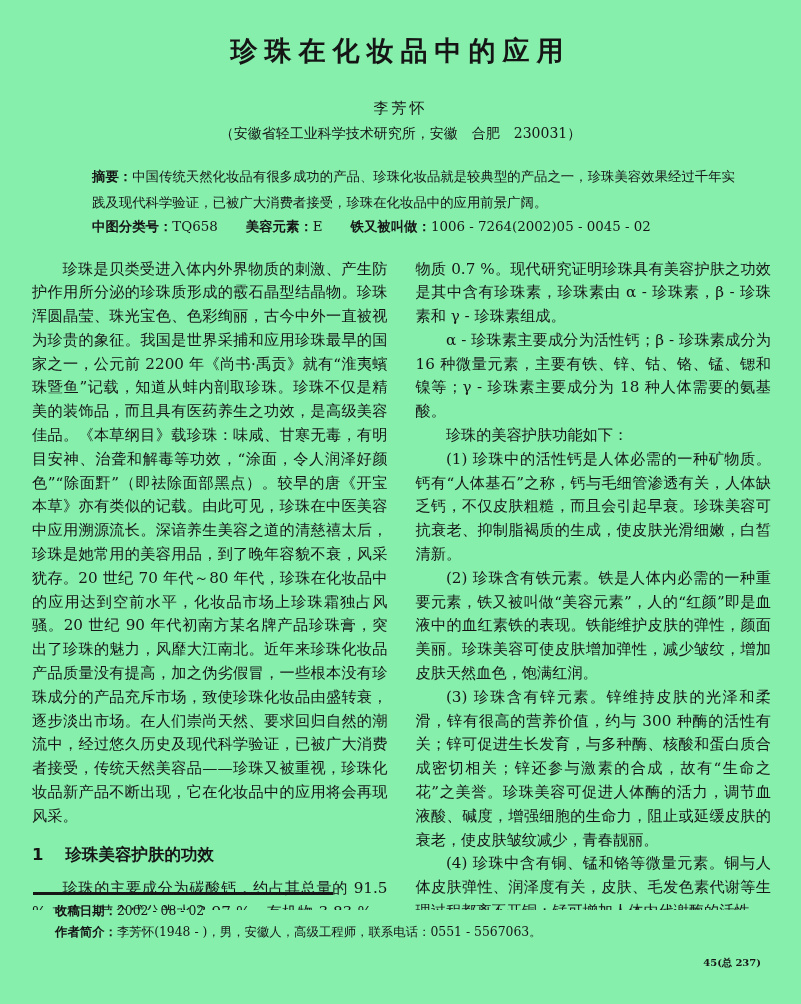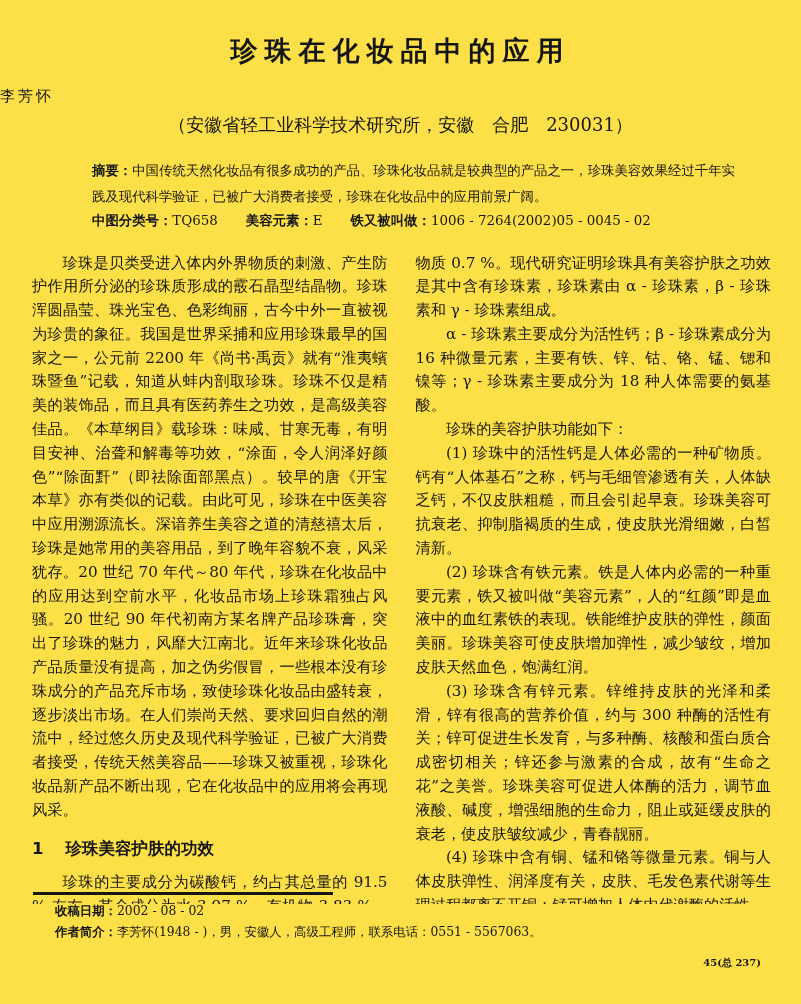--- a/index.html
+++ b/index.html
@@ -1,42 +1,42 @@
 <!DOCTYPE html>
 <html><head>
 <meta charset="utf-8">
 <style>
   html,body{margin:0;padding:0;background:#d9d9d9;}
   .page{
     position:relative;
     width:801px;height:1004px;
     margin:0 auto;
-    background:#fde047;
+    background:#86efac;
     color:#151515;
     font-family:"DejaVu Serif","Liberation Serif",serif;
     overflow:hidden;
     box-sizing:border-box;
   }
   .title{
     margin:33px 0 0 0;
     text-align:center;
     font-size:27px;
     font-weight:700;
     letter-spacing:7px;
   }
   .author{
-    margin-top:18px;
-    text-align:left;
+    margin-top:30px;
+    text-align:center;
     font-size:15px;
     letter-spacing:3px;
   }
   .affiliation{
     margin-top:7px;
     text-align:center;
-    font-size:18px;
+    font-size:14px;
   }
   .abstract-block{
     margin:22px 66px 0 92px;
     font-size:13.4px;
     line-height:24.5px;
     text-align:justify;
   }
   .abstract-block p{margin:0;}
   .lbl{
     font-weight:700;

